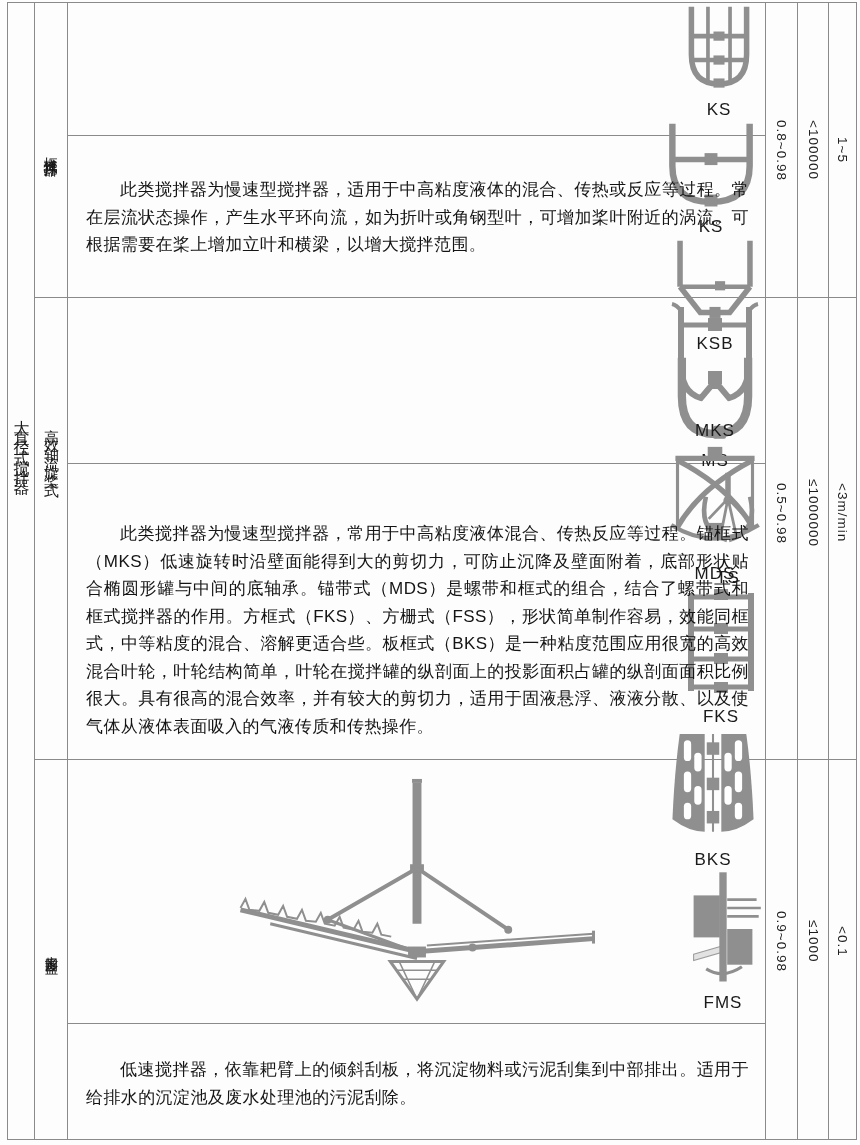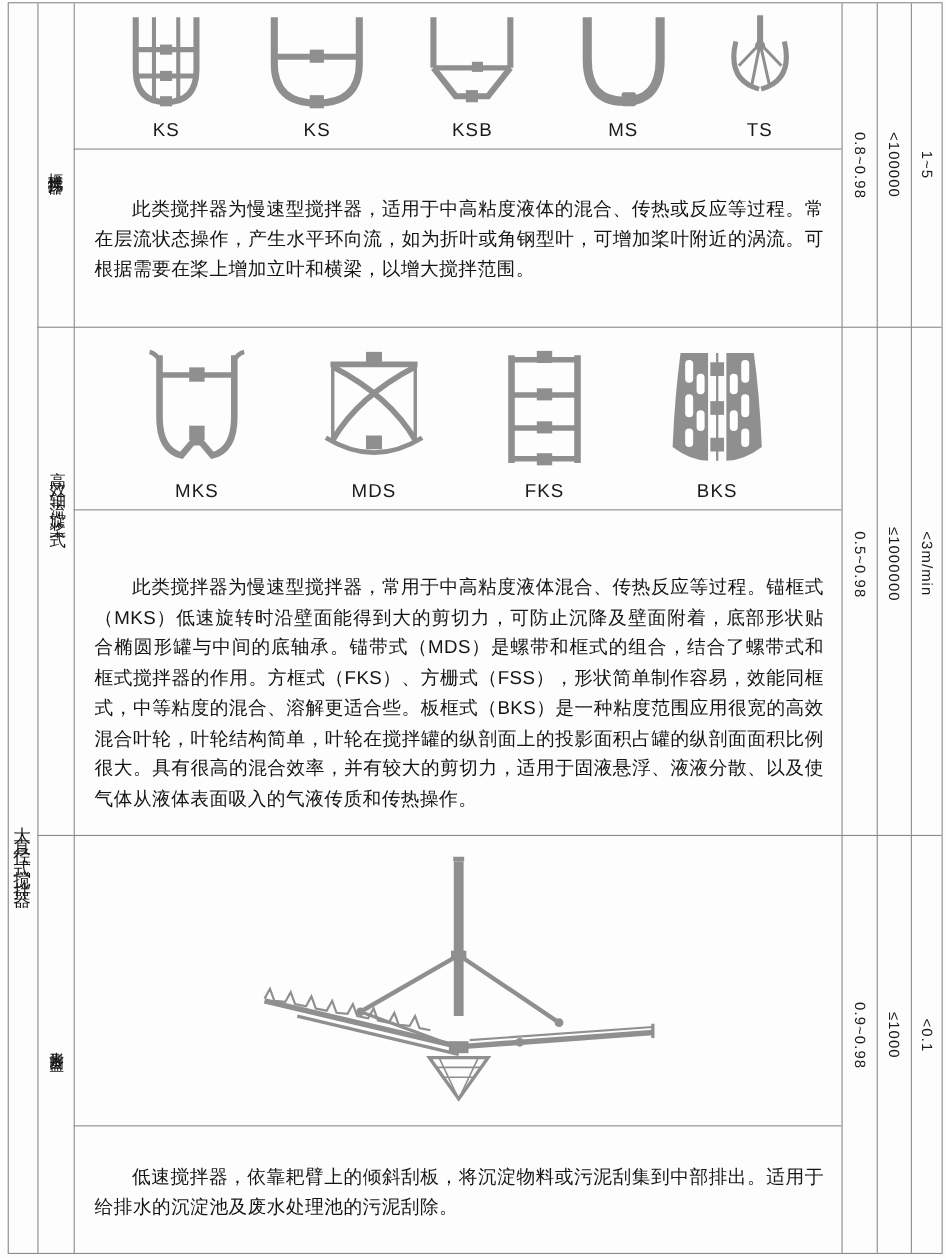--- a/index.html
+++ b/index.html
@@ -1,21 +1,21 @@
 <!DOCTYPE html>
 <html><head>
 <meta charset="utf-8">
 <style>
   html,body{margin:0;padding:0;background:#ffffff;}
   .page{position:relative;width:860px;height:1145px;background:#fdfdfd;overflow:hidden;
         font-family:"Liberation Sans","DejaVu Sans",sans-serif;}
   .tbl{position:absolute;left:7px;top:2px;width:850px;height:1138px;border:1px solid #8a8a8a;box-sizing:border-box;}
   .vl{position:absolute;top:0;bottom:0;width:1px;background:#8a8a8a;}
   .hl{position:absolute;height:1px;background:#8a8a8a;}
-  .cell{position:absolute;box-sizing:border-box;}
+  .cell{position:absolute;box-sizing:border-box;flex-direction:column;}
   
   .vcjk{writing-mode:vertical-rl;text-orientation:upright;color:#161616;}
   
   .vnum{writing-mode:vertical-rl;text-orientation:sideways;font-size:13.5px;letter-spacing:1px;color:#1c1c1c;white-space:nowrap;}
   .labelcell{display:flex;align-items:center;justify-content:center;}
   .valuecell{display:flex;align-items:center;justify-content:center;}
   .figband{display:flex;justify-content:space-evenly;align-items:flex-end;}
   .figcell{display:flex;flex-direction:column;align-items:center;justify-content:flex-end;}
   .figlabel{font-size:17px;letter-spacing:1px;color:#1a1a1a;margin-top:5px;line-height:20px;}
   .para{font-size:17px;line-height:27.5px;letter-spacing:0.4px;color:#141414;font-weight:500;
@@ -170,20 +170,31 @@
           <rect class="wh" x="61" y="56" width="7" height="18" rx="3.5"></rect>
           <rect class="wh" x="71" y="72" width="7" height="16" rx="3.5"></rect>
           <path class="s" stroke-width="2" d="M50 6 V100"></path>
           <rect class="f" x="44" y="14" width="12" height="12"></rect>
           <rect class="f" x="44" y="48" width="12" height="12"></rect>
           <rect class="f" x="44" y="80" width="12" height="12"></rect>
         </svg>
         <span class="figlabel">BKS</span>
       </div>
 
+      <div class="figcell">
+        <svg width="84" height="118" viewBox="0 0 80 112">
+          <rect class="f" x="12" y="24" width="25" height="40"></rect>
+          <rect class="f" x="44" y="56" width="24" height="34"></rect>
+          <path class="s" stroke-width="2.5" d="M44 28 H72 M44 36 H76 M44 44 H74"></path>
+          <path class="s" stroke-width="3" d="M24 94 Q40 104 58 92"></path>
+          <path class="lt" stroke-width="1" d="M12 80 L40 72 L40 78 L12 86 Z"></path>
+          <path class="s" stroke-width="7" d="M40 2 V106"></path>
+        </svg>
+        <span class="figlabel">FMS</span>
+      </div>
     </div>
 
     <div class="cell" style="left:60px;top:461px;width:697px;height:295px;padding:56px 16px 0 18px">
       <div class="para">此类搅拌器为慢速型搅拌器，常用于中高粘度液体混合、传热反应等过程。锚框式（MKS）低速旋转时沿壁面能得到大的剪切力，可防止沉降及壁面附着，底部形状贴合椭圆形罐与中间的底轴承。锚带式（MDS）是螺带和框式的组合，结合了螺带式和框式搅拌器的作用。方框式（FKS）、方栅式（FSS），形状简单制作容易，效能同框式，中等粘度的混合、溶解更适合些。板框式（BKS）是一种粘度范围应用很宽的高效混合叶轮，叶轮结构简单，叶轮在搅拌罐的纵剖面上的投影面积占罐的纵剖面面积比例很大。具有很高的混合效率，并有较大的剪切力，适用于固液悬浮、液液分散、以及使气体从液体表面吸入的气液传质和传热操作。</div>
     </div>
 
     <div class="cell" style="left:60px;top:757px;width:697px;height:263px;display:flex;align-items:center;justify-content:center">
       <svg width="380" height="238" viewBox="0 0 380 240">
         <path class="s" stroke-width="9" d="M190 10 V152"></path>
         <path class="s" stroke-width="4" d="M185 8 H195"></path>

